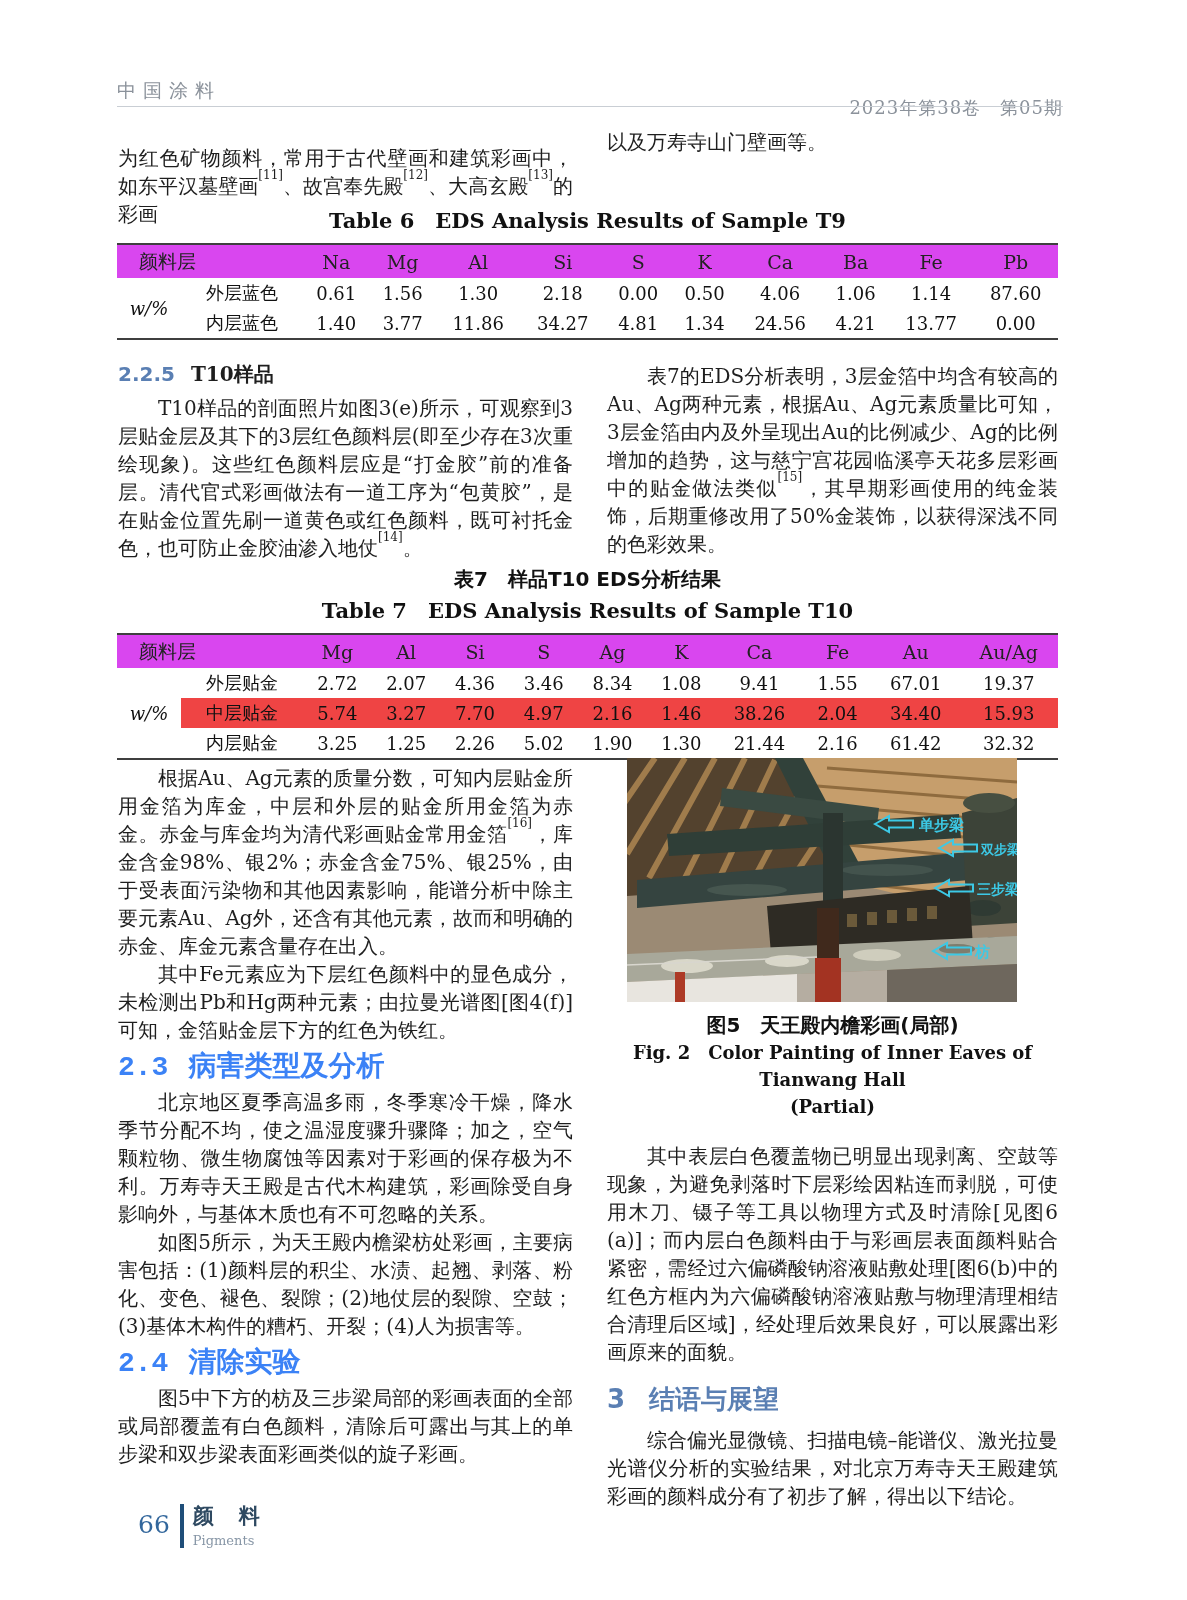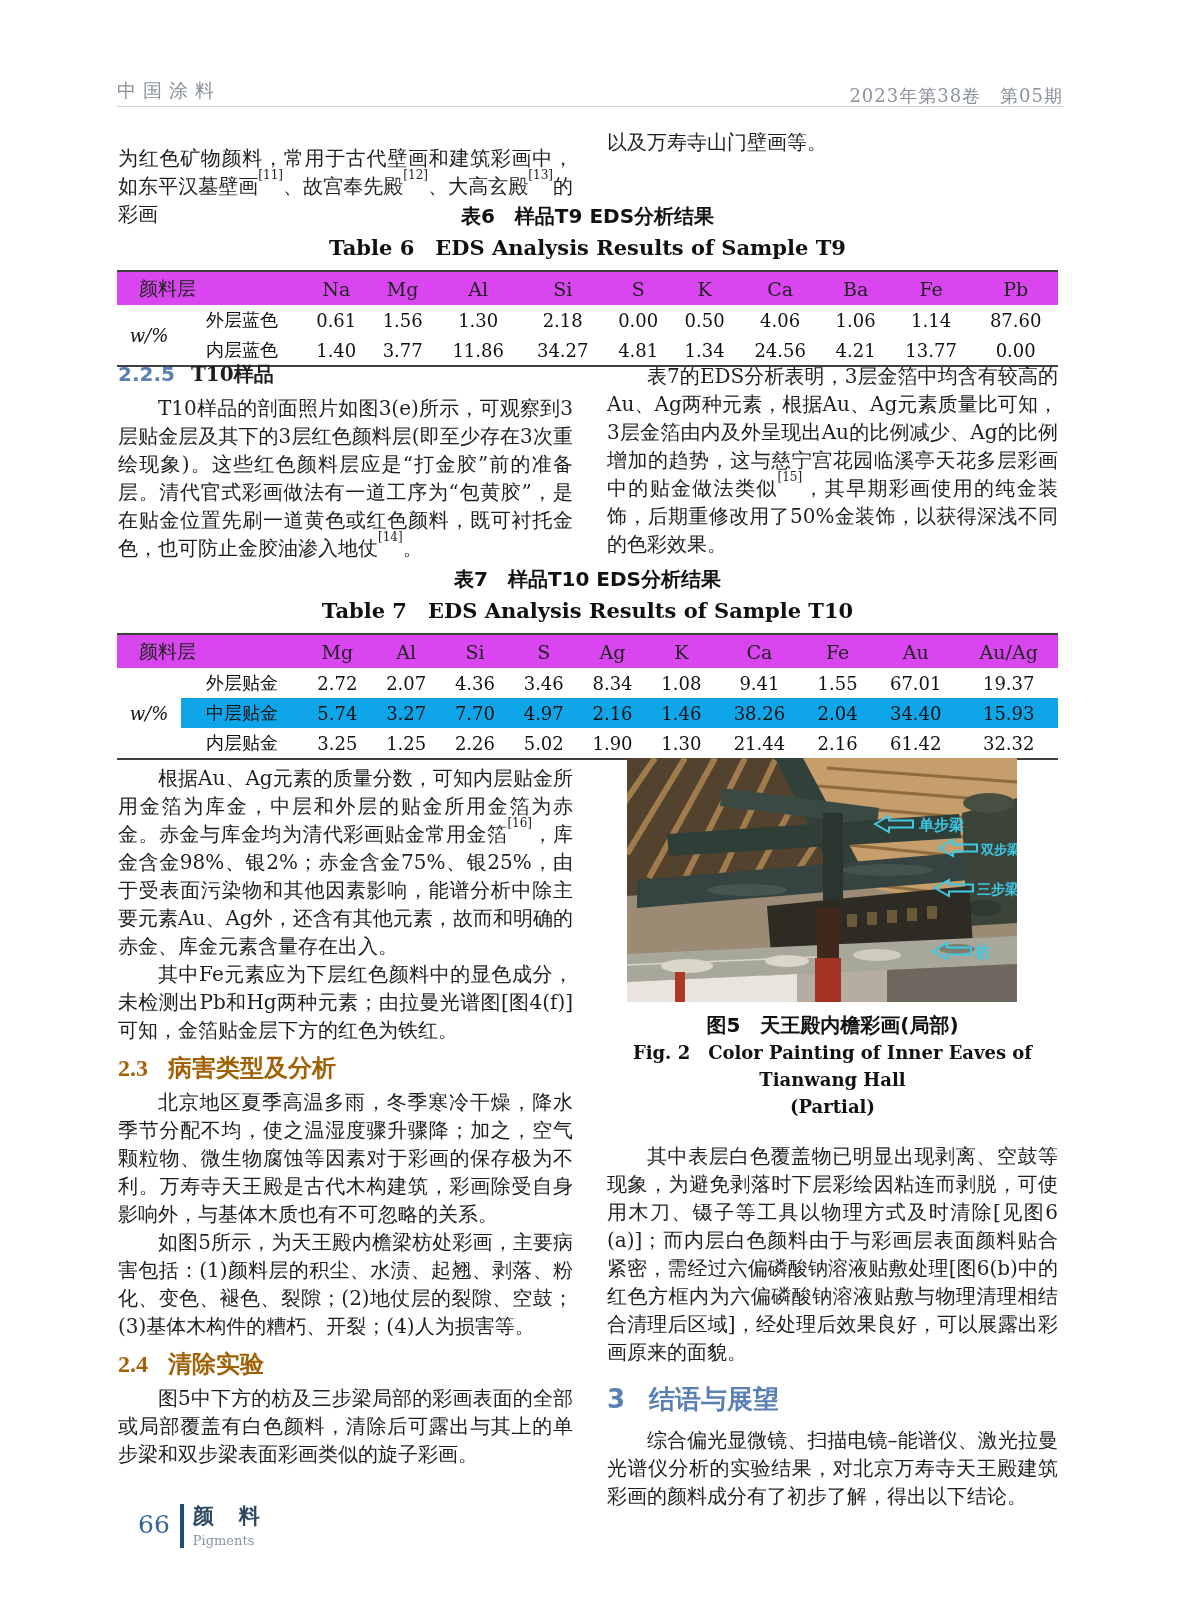--- a/index.html
+++ b/index.html
@@ -2,21 +2,21 @@
 <html><head>
 <meta charset="utf-8">
 <style>
   html,body{margin:0;padding:0;background:#ffffff;}
   .page{position:relative;width:1187px;height:1600px;background:#fff;overflow:hidden;
         font-family:"DejaVu Serif","Liberation Serif",serif;color:#222;}
 
   
   .hdr-left{position:absolute;left:117px;top:78px;font-size:19px;color:#8b929b;
             letter-spacing:7px;font-family:"DejaVu Sans","Liberation Sans",sans-serif;}
-  .hdr-right{position:absolute;right:124px;top:84px;font-size:18px;color:#8b929b;letter-spacing:1px;}
+  .hdr-right{position:absolute;right:124px;top:96px;font-size:18px;color:#8b929b;letter-spacing:1px;}
   .hdr-rule{position:absolute;left:117px;top:106px;width:946px;height:1px;background:#c9ced4;}
 
   
   .para,.flow{font-size:20px;line-height:28px;text-align:justify;word-break:break-all;color:#1e1e1e;}
   .para{text-indent:2em;margin:0;}
   sup.ref{font-size:12px;line-height:0;position:relative;top:-0.55em;}
 
   .intro-left{position:absolute;left:118px;top:128px;width:455px;margin-top:16px;}
   .intro-right{position:absolute;left:607px;top:128px;width:451px;}
 
@@ -24,33 +24,33 @@
   .tbl-block{position:absolute;left:117px;width:941px;}
   .tbl-title-cn{text-align:center;font-size:20px;font-weight:bold;color:#111;
                 font-family:"DejaVu Sans","Liberation Sans",sans-serif;}
   .tbl-title-en{text-align:center;font-size:21px;font-weight:bold;color:#111;margin-top:4px;}
   table.eds{width:100%;border-collapse:collapse;margin-top:8px;
             border-top:2px solid #3f3f3f;border-bottom:2px solid #3f3f3f;}
   table.eds th{background:#d946ef;font-weight:normal;font-size:19px;height:31px;text-align:center;}
   table.eds th.rowhead{text-align:left;padding-left:22px;}
   table.eds td{text-align:center;font-size:18px;height:28px;color:#111;}
   table.eds td.unit{font-style:italic;}
-  table.eds .stripe{background:#0ea5e9;}
+  table.eds .stripe{background:#ef4444;}
 
   
   .col-left-1{position:absolute;left:118px;top:360px;width:455px;}
   .col-right-1{position:absolute;left:607px;top:362px;width:451px;}
   .col-left-2{position:absolute;left:118px;top:764px;width:455px;}
   .col-right-2{position:absolute;left:607px;top:758px;width:451px;}
 
   .h-sub{font-size:20px;line-height:28px;margin:0 0 6px 0;}
   .h-sub .num{color:#5a7fb3;font-family:"DejaVu Sans","Liberation Sans",sans-serif;margin-right:16px;}
   .h-sub .ttl{color:#1e1e1e;}
-  .h-blue{font-size:24px;line-height:28px;margin:10px 0 6px 0;color:#a16207;font-weight:bold;
-          font-family:Liberation Serif, serif;}
+  .h-blue{font-size:28px;line-height:28px;margin:10px 0 6px 0;color:#3b82f6;font-weight:bold;
+          font-family:Liberation Mono, monospace;}
   .h-blue .num{margin-right:20px;}
   .h-big{font-size:26px;line-height:34px;margin:16px 0 10px 0;color:#5a7fb3;font-weight:bold;
          font-family:"DejaVu Sans","Liberation Sans",sans-serif;}
   .h-big .num{margin-right:24px;}
 
   
   .fig-photo{display:block;margin-left:20px;width:390px;height:244px;}
   .fig-cap-cn{text-align:center;font-size:20px;font-weight:bold;margin-top:10px;color:#111;
               font-family:"DejaVu Sans","Liberation Sans",sans-serif;}
   .fig-cap-en{text-align:center;font-size:18px;font-weight:bold;color:#111;line-height:27px;}
@@ -74,21 +74,20 @@
 <div class="page">
 
   <div class="hdr-left">中国涂料</div>
   <div class="hdr-right">2023年第38卷　第05期</div>
   <div class="hdr-rule"></div>
 
   <div class="intro-left flow">为红色矿物颜料，常用于古代壁画和建筑彩画中，如东平汉墓壁画<sup class="ref">[11]</sup>、故宫奉先殿<sup class="ref">[12]</sup>、大高玄殿<sup class="ref">[13]</sup>的彩画</div>
   <div class="intro-right flow">以及万寿寺山门壁画等。</div>
 
   <div class="tbl-block" style="top:203px;">
-    <div class="tbl-title-cn">表6　样品T9 EDS分析结果</div>
     <div class="tbl-title-en">Table 6　EDS Analysis Results of Sample T9</div>
     <div>
         <table class="eds">
           <colgroup>
             <col style="width: 64px;">
             <col style="width: 122px;">
             <col>
             <col>
             <col>
             <col>

